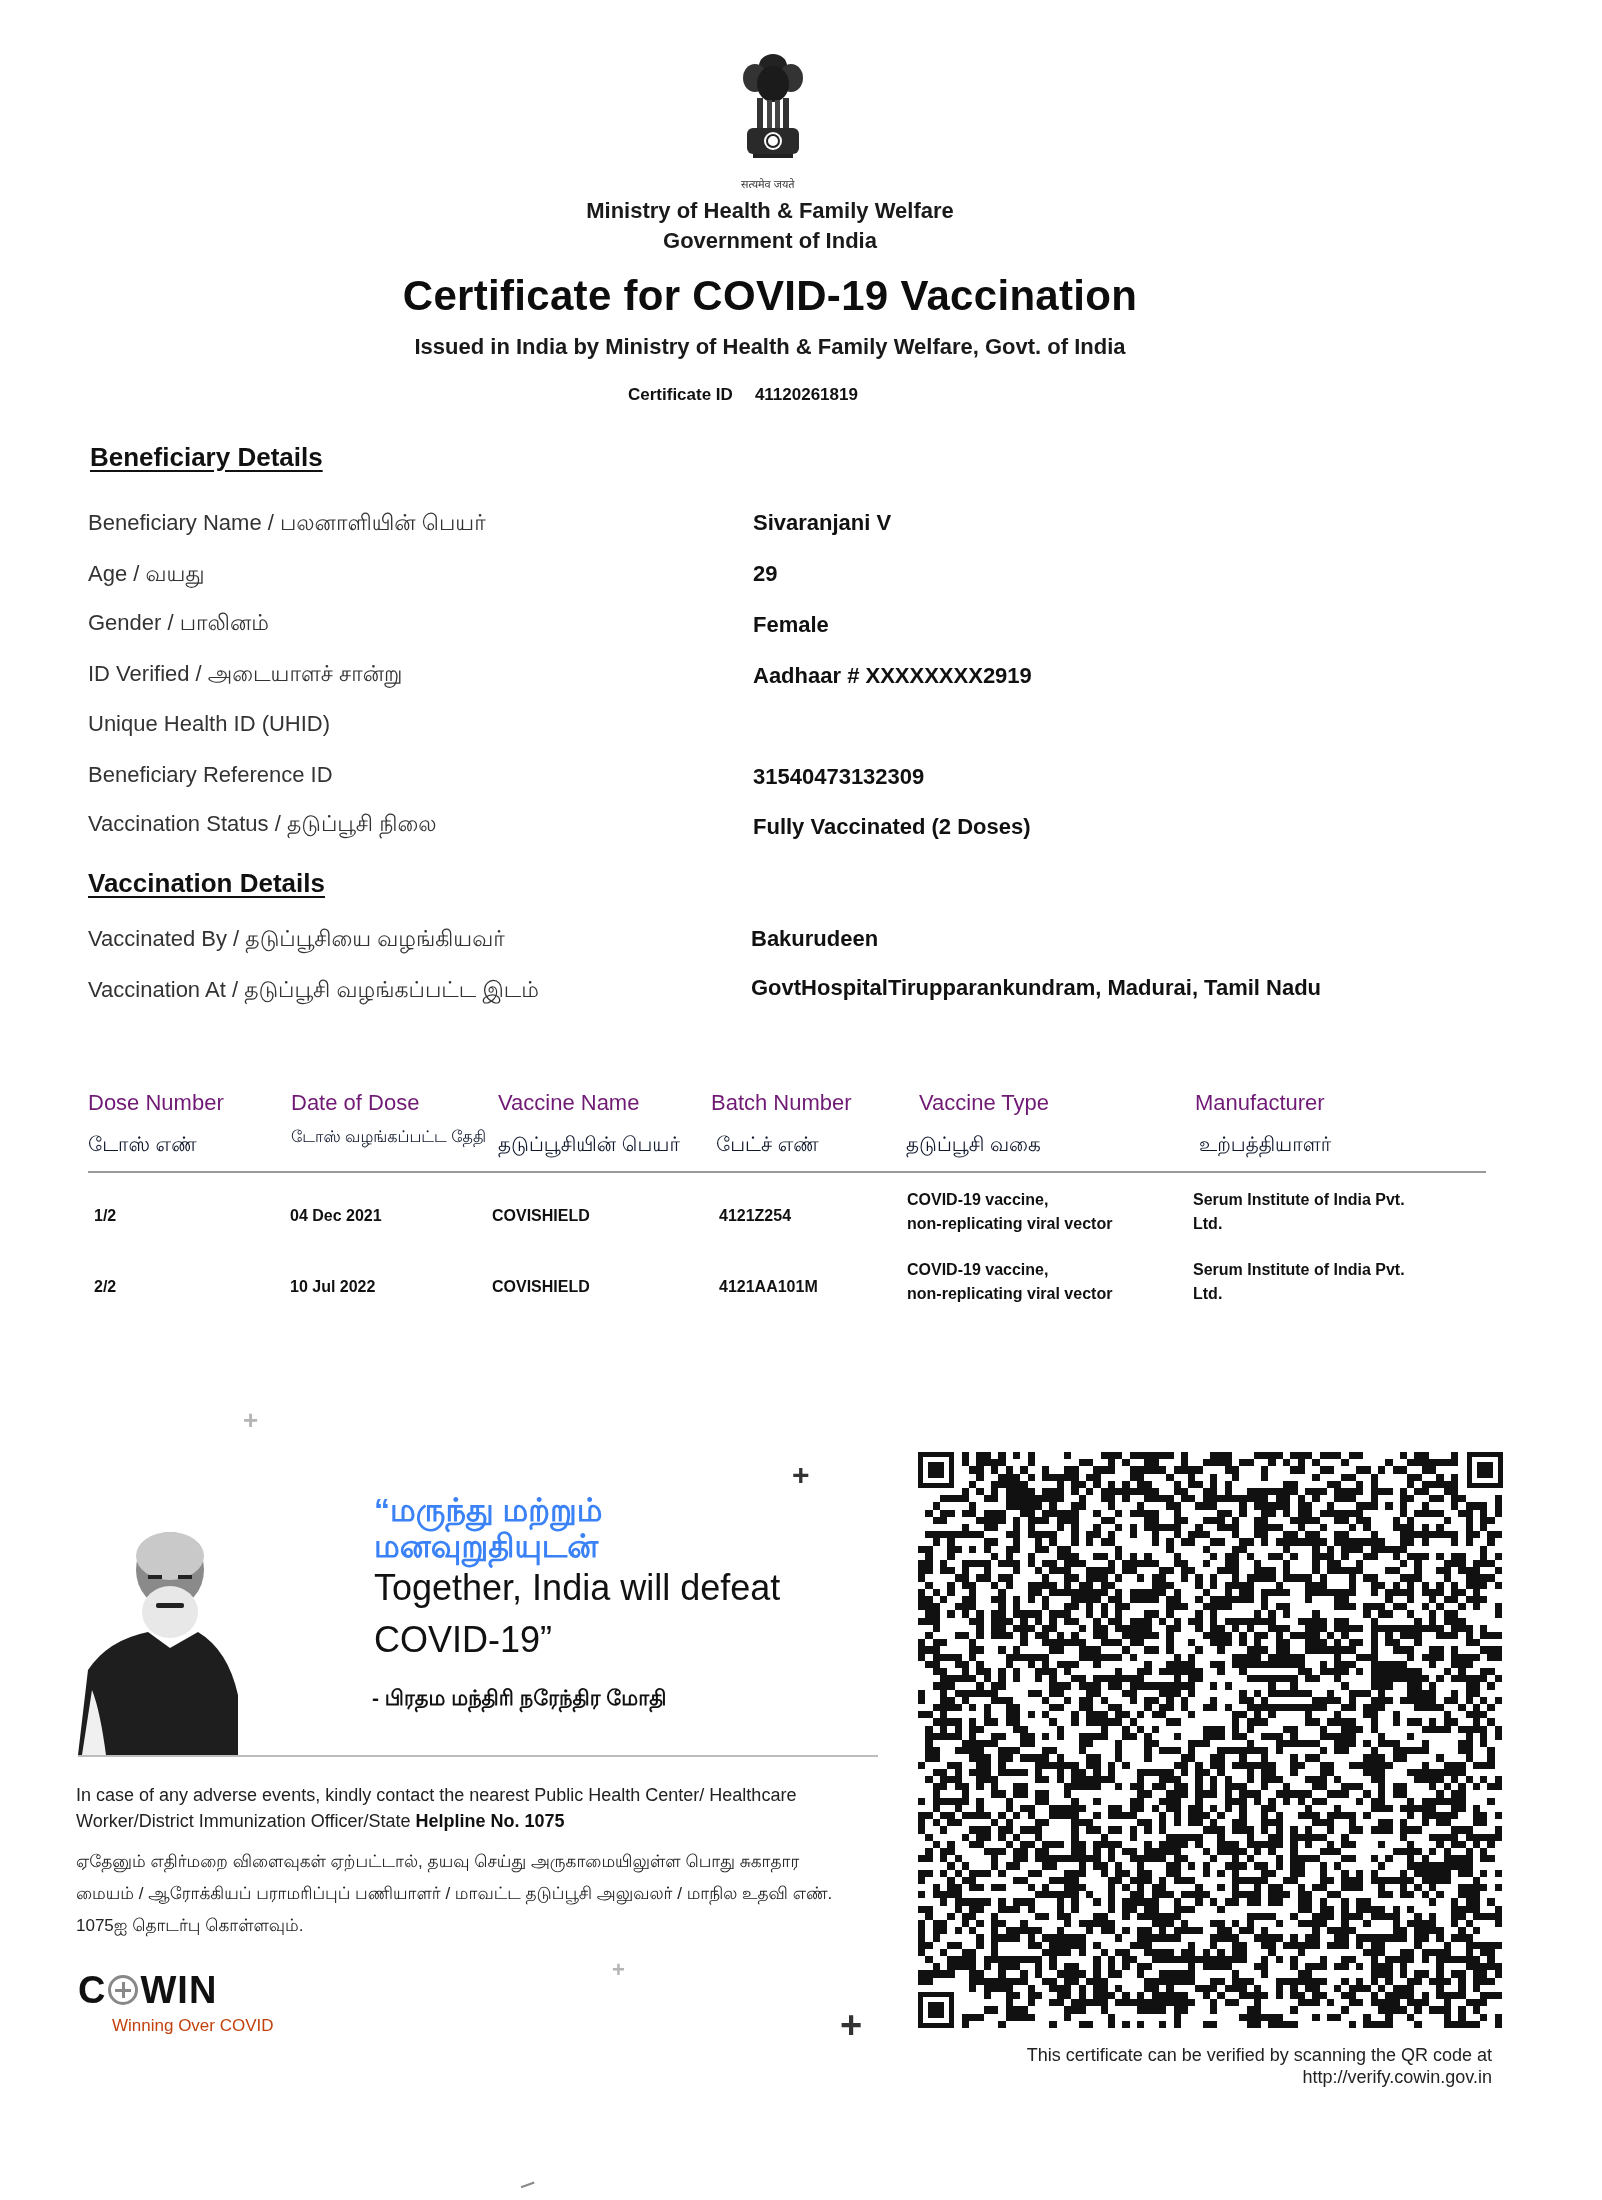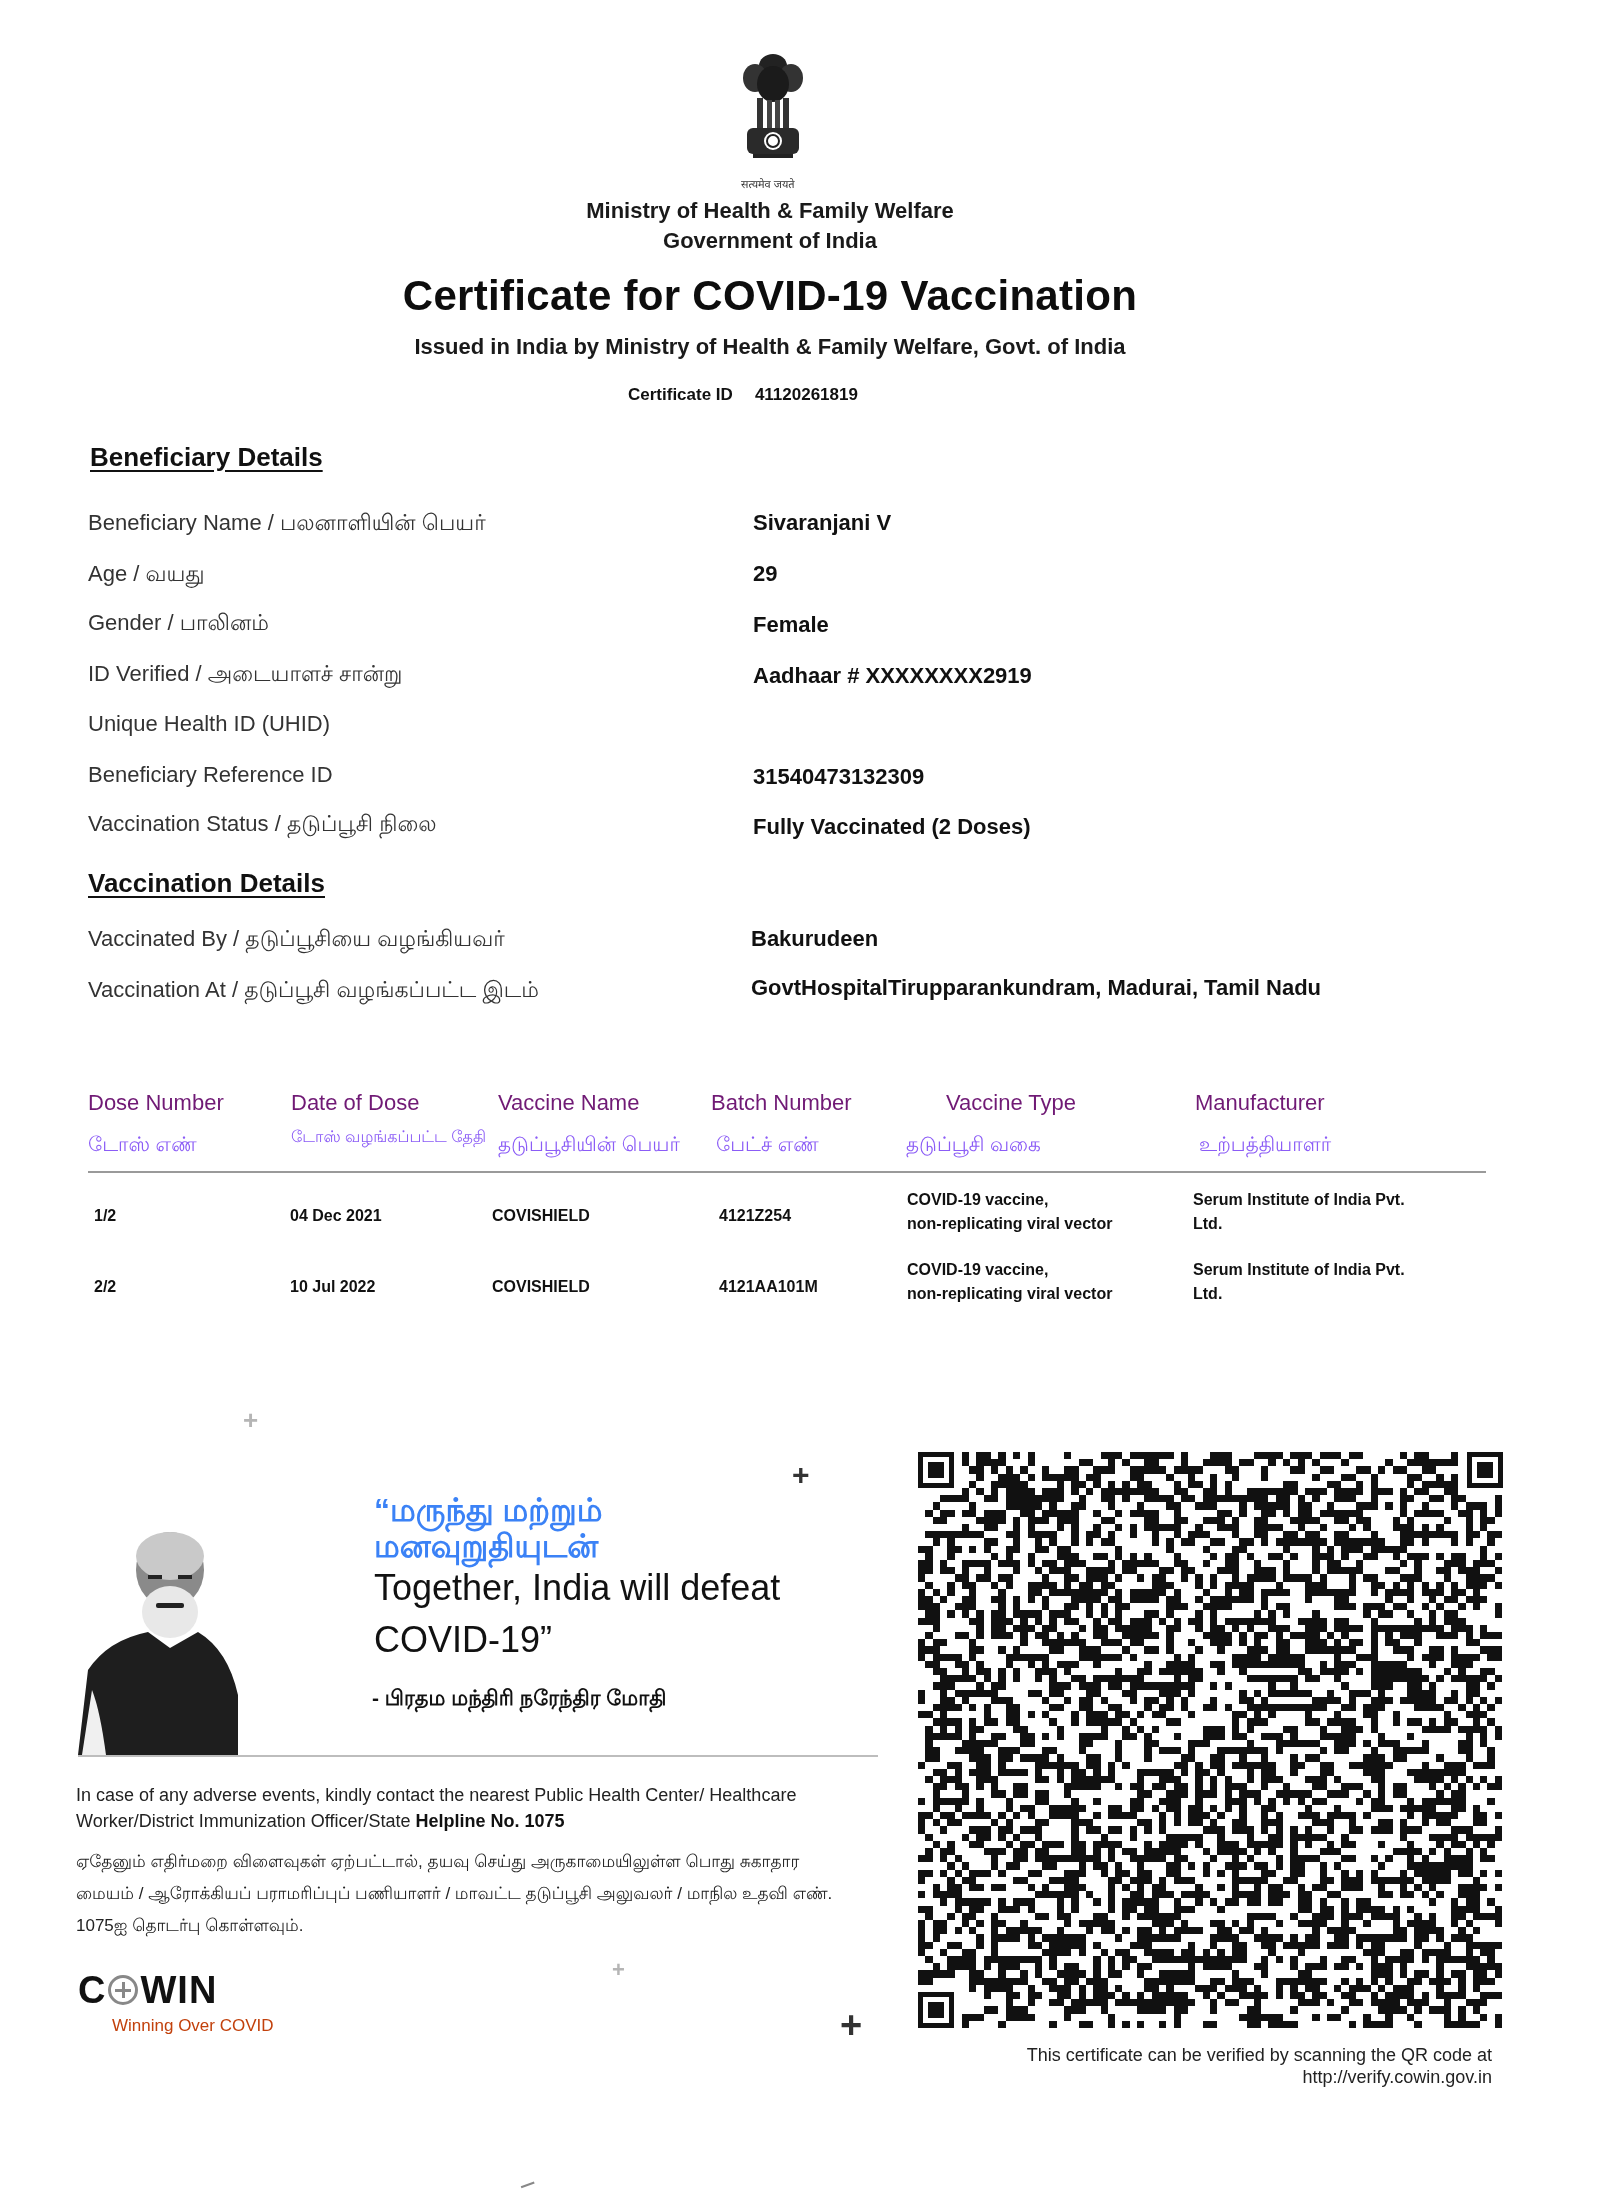--- a/index.html
+++ b/index.html
@@ -17,21 +17,21 @@
   .certid span { display: inline-block; }
   .certid .val { margin-left: 22px; }
 
   .section-h { font-size: 26px; font-weight: bold; text-decoration: underline; text-underline-offset: 4px; color: #111; }
 
   .label { font-size: 22px; color: #333; font-weight: normal; white-space: nowrap; }
   .value { font-size: 22px; font-weight: bold; color: #111; white-space: nowrap; text-align: center; }
 
   
   .th-en { font-size: 22px; color: #701a75; white-space: nowrap; }
-  .th-ta { font-size: 20px; color: #8b5cf6; line-height: 20px; }
+  .th-ta { font-size: 20px; color: #0f172a; line-height: 20px; }
   .th-ta.small { font-size: 16px; line-height: 17px; }
   .rule { left: 88px; width: 1398px; height: 2px; top: 1171px; background: #9a9a9a; }
   .td { font-size: 16px; font-weight: bold; color: #111; line-height: 24px; }
 
   
   .crosshair { font-size: 30px; font-weight: bold; color: #333; line-height: 30px; }
   .crosshair.faint { color: #b5b5b5; font-size: 26px; }
   .quote-ta { left: 374px; top: 1492px; font-size: 32px; font-weight: bold; line-height: 36px; color: #3b82f6; }
   .quote-en { left: 374px; top: 1562px; font-size: 36px; line-height: 52px; color: #111; width: 520px; }
   .quote-by { left: 372px; top: 1686px; font-size: 21px; font-weight: bold; color: #111; }
@@ -117,21 +117,21 @@
 
 <div class="abs th-en" style="left:291px;top:1090px;">Date of Dose</div>
 <div class="abs th-ta small" style="left:291px;top:1128px;width:200px;">டோஸ் வழங்கப்பட்ட தேதி</div>
 
 <div class="abs th-en" style="left:498px;top:1090px;">Vaccine Name</div>
 <div class="abs th-ta" style="left:498px;top:1134px;">தடுப்பூசியின் பெயர்</div>
 
 <div class="abs th-en" style="left:711px;top:1090px;">Batch Number</div>
 <div class="abs th-ta" style="left:716px;top:1134px;">பேட்ச் எண்</div>
 
-<div class="abs th-en" style="left:946px;top:1090px;">Vaccine Type</div>
+<div class="abs th-en" style="left:919px;top:1090px;">Vaccine Type</div>
 <div class="abs th-ta" style="left:906px;top:1134px;">தடுப்பூசி வகை</div>
 
 <div class="abs th-en" style="left:1195px;top:1090px;">Manufacturer</div>
 <div class="abs th-ta" style="left:1199px;top:1134px;">உற்பத்தியாளர்</div>
 
 <div class="abs rule"></div>
 
 <div class="abs td" style="left:94px;top:1204px;">1/2</div>
 <div class="abs td" style="left:290px;top:1204px;">04 Dec 2021</div>
 <div class="abs td" style="left:492px;top:1204px;">COVISHIELD</div>

